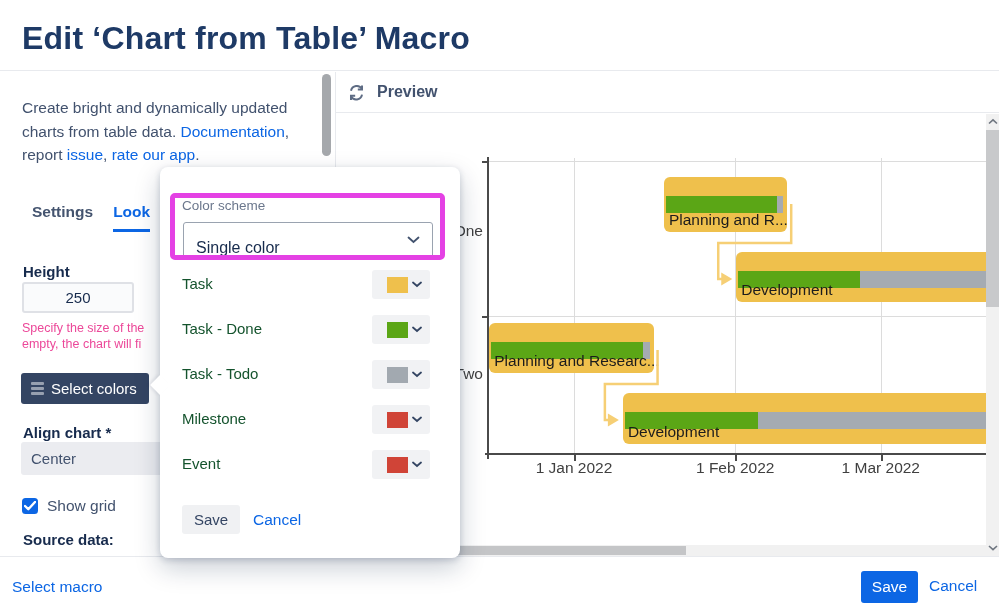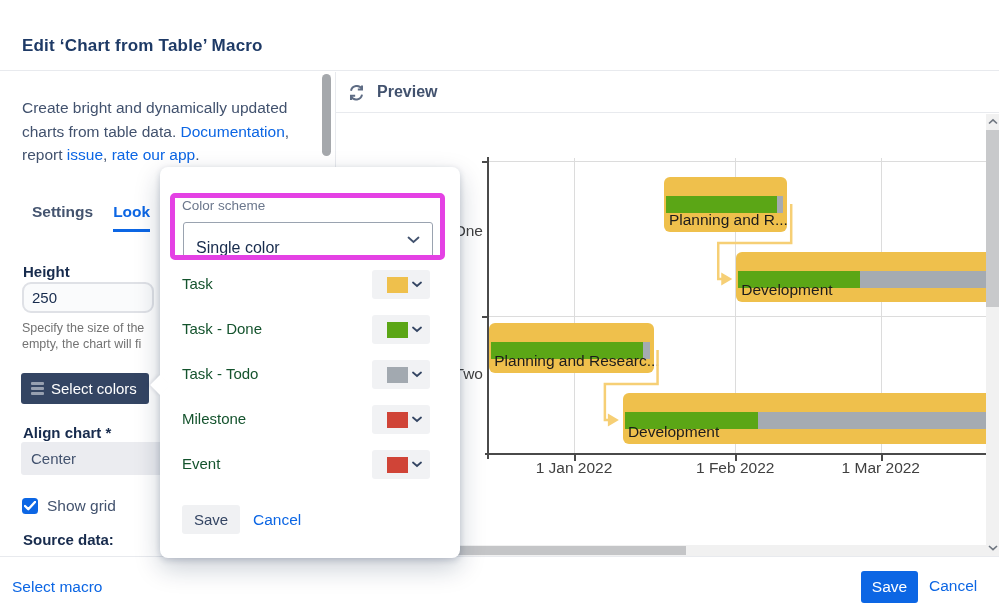--- a/index.html
+++ b/index.html
@@ -6,37 +6,37 @@
   html,body { width:999px; height:610px; }
   body {
     position:relative; overflow:hidden; background:#fff;
     font-family:"Liberation Sans", sans-serif; color:#42526e;
   }
   a { text-decoration:none; cursor:pointer; }
 
   
   .dlg-header { position:absolute; left:0; top:0; width:999px; height:71px;
     border-bottom:1px solid #e8eaee; background:#fff; }
-  .dlg-title { position:absolute; left:22px; top:20px; font-size:17px; font-weight:600;
-    color:#1e3a66; letter-spacing:.2px;margin-top:16px; }
+  .dlg-title { position:absolute; left:22px; top:20px; font-size:32px; font-weight:600;
+    color:#1e3a66; letter-spacing:.2px; }
 
   
   .left-panel { position:absolute; left:0; top:72px; width:335px; bottom:54px; background:#fff; }
   .intro { position:absolute; left:22px; top:24px; width:296px; font-size:15.5px;
     line-height:23.5px; color:#42526e; }
   .intro a { color:#0c66e4; }
   .tabs { position:absolute; left:32px; top:131px; display:flex; gap:20px; }
   .tab { font-size:15.5px; font-weight:600; color:#44546f; padding-bottom:8px; cursor:pointer; }
   .tab.active { color:#0c66e4; border-bottom:3px solid #0c66e4; }
   .fld-label { position:absolute; left:23px; font-size:15px; font-weight:700; color:#172b4d; }
-  .height-input { position:absolute; left:22px; top:210px; width:132px; height:31px;
-    background:#fafbfc; border:2px solid #dfe1e6; border-radius:9px; font-size:15px;
-    color:#172b4d; padding:0 8px; font-family:"Liberation Sans",sans-serif; }
+  .height-input { position:absolute; left:22px; top:210px; width:112px; height:31px;
+    background:#fafbfc; border:2px solid #dfe1e6; border-radius:3px; font-size:15px;
+    color:#172b4d; padding:0 8px; font-family:"Liberation Sans",sans-serif;text-align:center; }
   .help-text { position:absolute; left:22px; top:249px; font-size:12.5px; line-height:15.5px;
-    color:#737373; white-space:nowrap; }
+    color:#ec4899; white-space:nowrap; }
   .select-colors-btn { position:absolute; left:21px; top:301px; width:128px; height:31px;
     background:#344563; color:#fff; border:none; border-radius:3px; font-size:15px;
     display:flex; align-items:center; gap:7px; padding:0 10px; cursor:pointer;
     font-family:"Liberation Sans",sans-serif; }
   .lines-icon { display:inline-flex; flex-direction:column; gap:2.5px; }
   .lines-icon i { display:block; width:13px; height:2.5px; background:#97a0b0; border-radius:1px; }
   .align-select { position:absolute; left:21px; top:370px; width:155px; height:33px;
     background:#ebecf0; border:none; border-radius:3px; font-size:15px; color:#42526e;
     display:flex; align-items:center; padding:4px 10px; cursor:pointer; }
   .showgrid-row { position:absolute; left:22px; top:425px; display:flex; align-items:center; gap:9px; }

